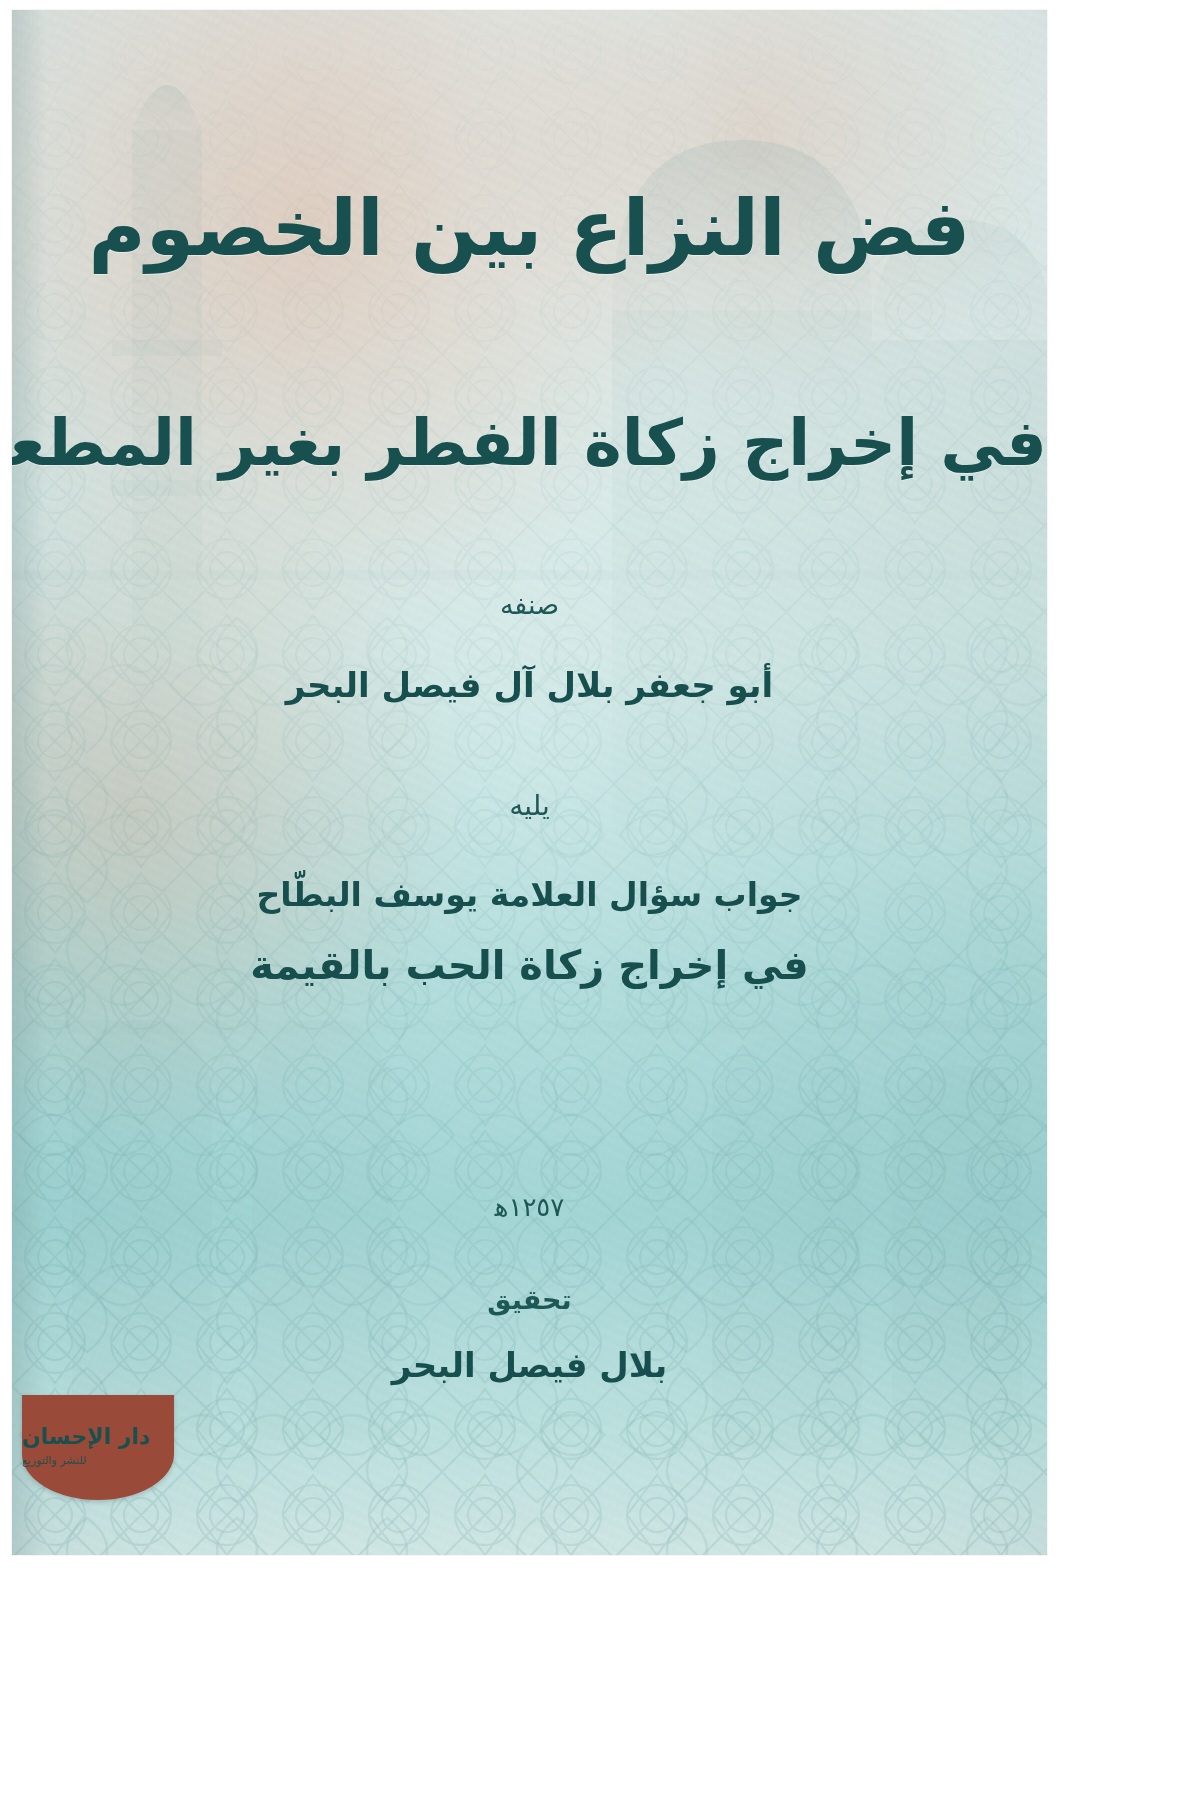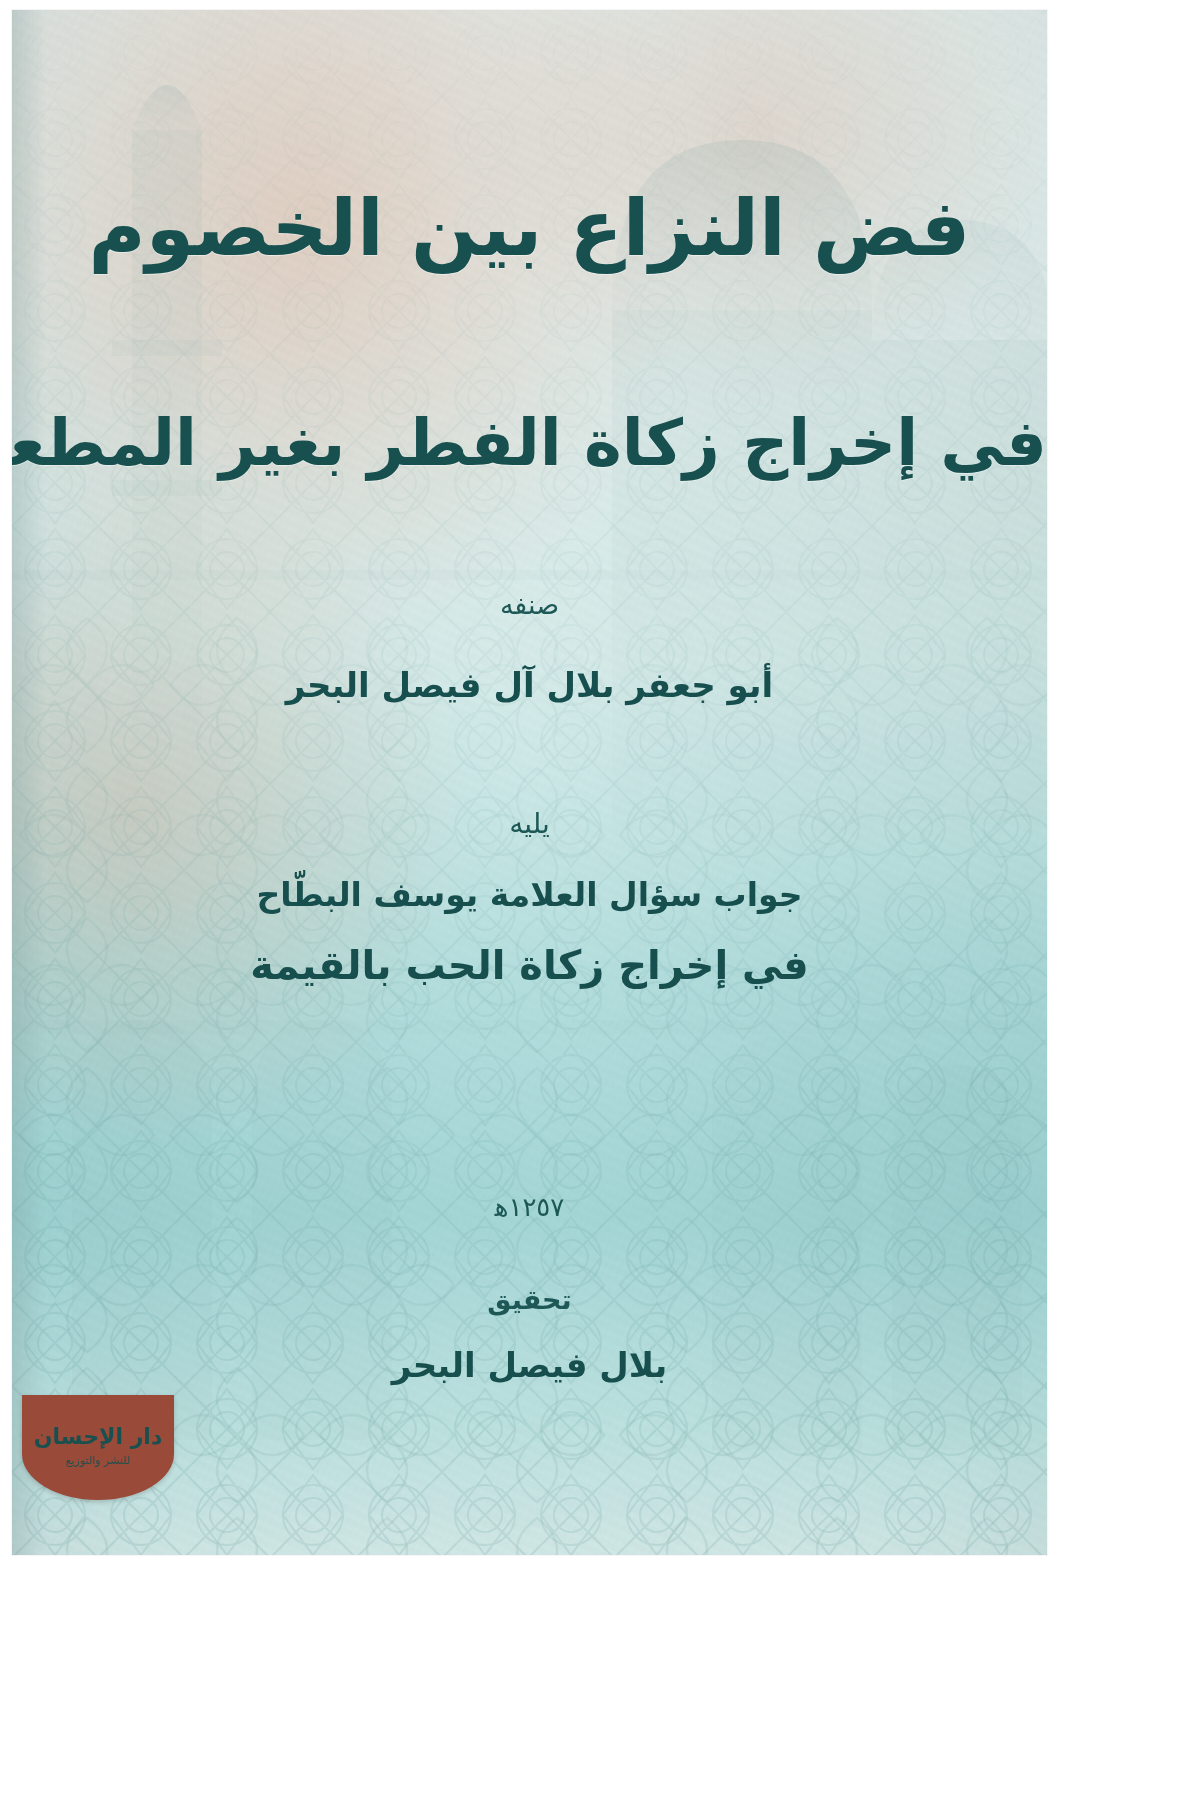--- a/index.html
+++ b/index.html
@@ -124,21 +124,20 @@
     color: #174f4e;
   }
 
   .label-followed {
     position: absolute;
     top: 775px;
     left: 0; right: 0;
     font-size: 28px;
     font-weight: 400;
     color: #1d5857;
-    margin-top: 18px;
   }
   .second-work-1 {
     position: absolute;
     top: 860px;
     left: 0; right: 0;
     font-size: 33px;
     font-weight: 700;
     color: #174f4e;
   }
   .second-work-2 {
@@ -197,21 +196,21 @@
   .publisher-logo {
     position: absolute;
     left: 10px;
     bottom: 55px;
     width: 152px;
     height: 105px;
     background: #9a4a38;
     border-radius: 0 0 76px 76px / 0 0 46px 46px;
     display: flex;
     flex-direction: column;
-    align-items: center;
+    align-items: flex-end;
     justify-content: center;
     color: #f5e3d8;
     box-shadow: 0 2px 5px rgba(0,0,0,0.18);
   }
   .publisher-logo .pl-main {
     font-size: 22px;
     font-weight: 700;
     direction: rtl;
     line-height: 1.1;
   }

